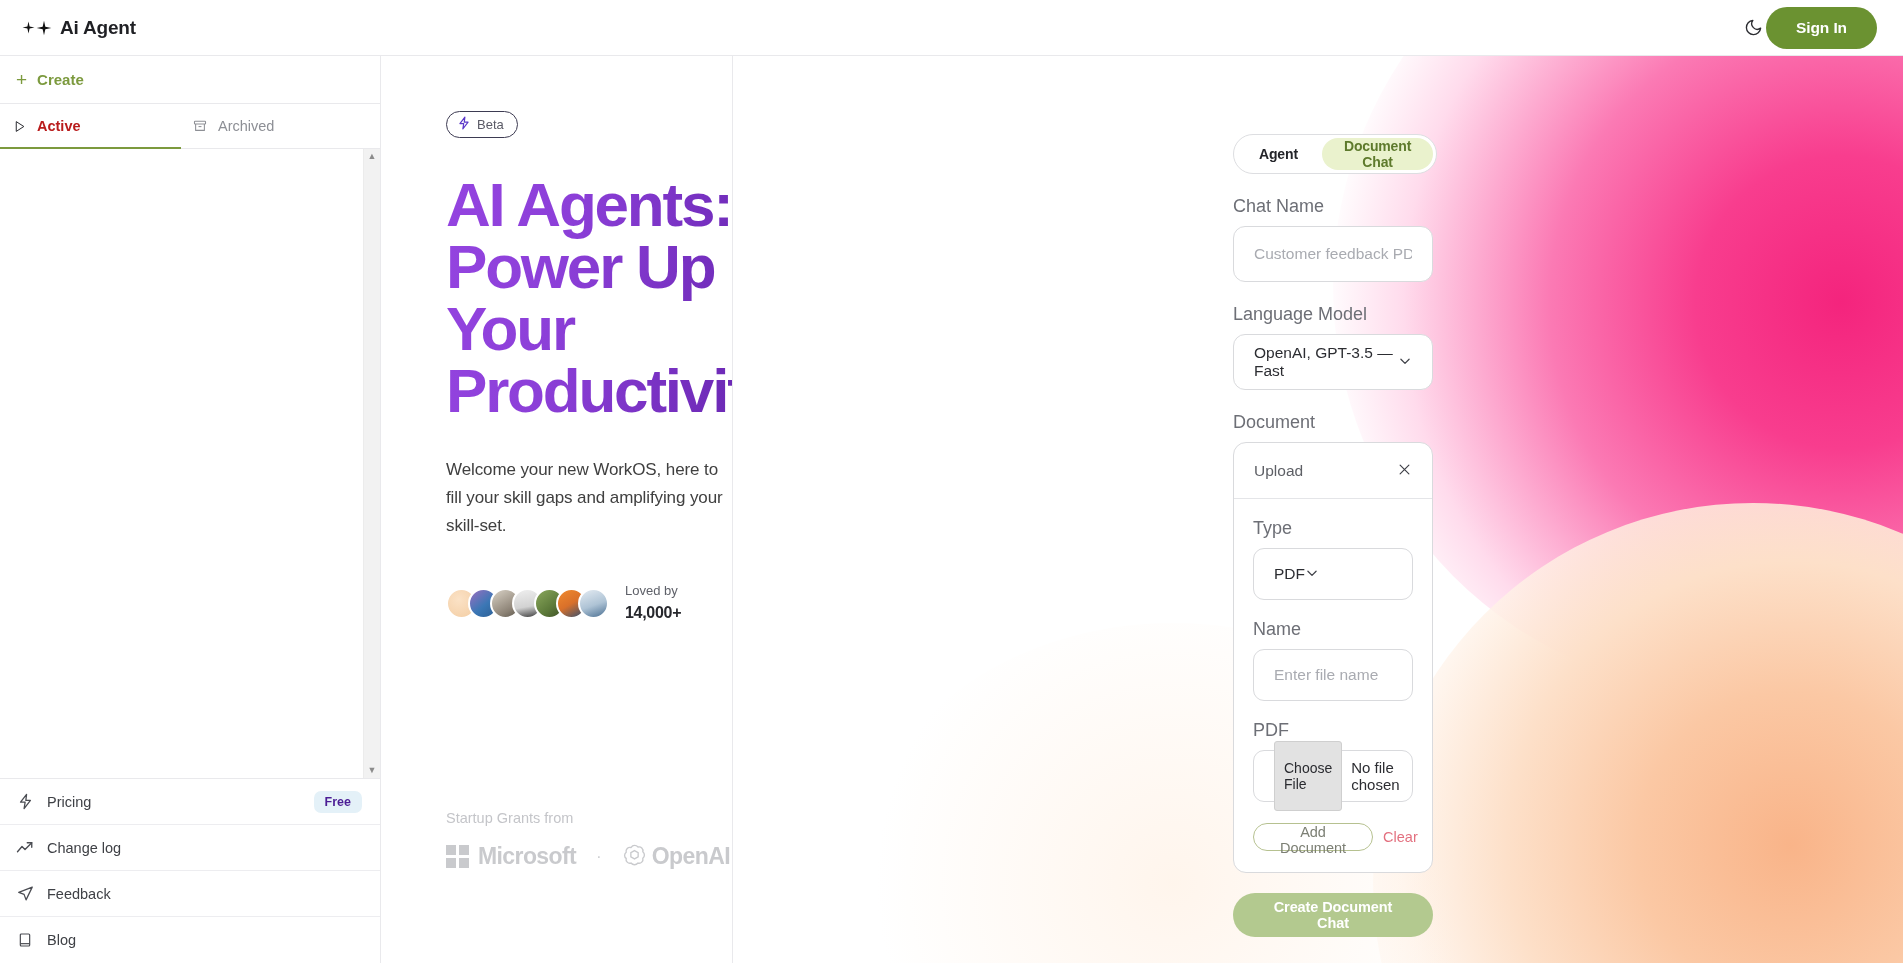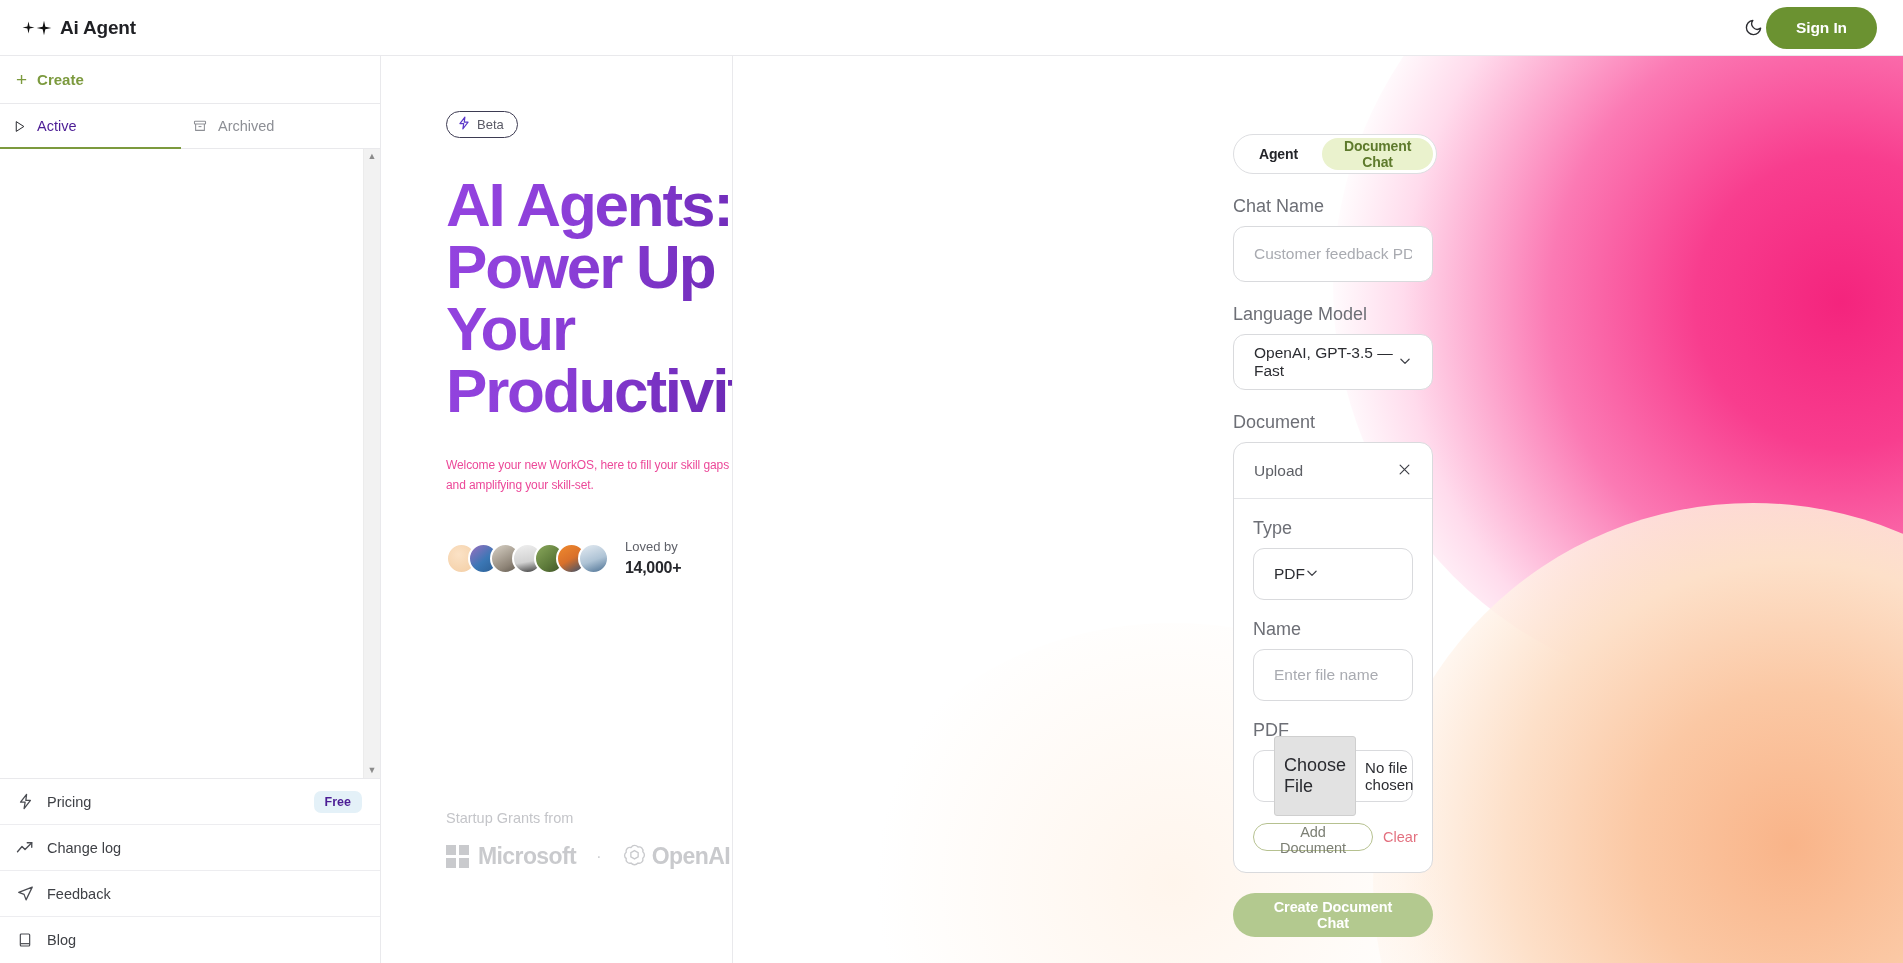--- a/index.html
+++ b/index.html
@@ -43,21 +43,21 @@
     padding: 0 16px; border-bottom: 1px solid #e9e9ec;
     color: #7c9a3e; font-size: 15px; font-weight: 600; cursor: pointer;
   }
   .plus-ico { font-size: 19px; line-height: 1; font-weight: 400; }
   .tabs { display: flex; border-bottom: 1px solid #e9e9ec; height: 45px; }
   .tab {
     flex: 0 0 181px; display: flex; align-items: center; gap: 9px;
     padding-left: 10px; font-size: 14.5px; cursor: pointer; position: relative;
     color: #8d8f95;
   }
-  .tab.active { color: #4c1d95; font-weight: 400; }
+  .tab.active { color: #b91c1c; font-weight: 700; }
   .tab.active::after {
     content: ""; position: absolute; left: 0; right: 0; bottom: -1px; height: 2.5px;
     background: #7c9a3e;
   }
   .sidebar-scrollarea { flex: 1; position: relative; min-height: 0; display: flex; }
   .list-empty { flex: 1; }
   .scrollbar {
     width: 17px; background: #f2f2f2; border-left: 1px solid #ececec;
     display: flex; flex-direction: column; justify-content: space-between;
     align-items: center; padding: 3px 0; cursor: pointer;
@@ -89,21 +89,21 @@
   }
   .hero-title {
     margin-top: 36px;
     font-size: 62px; line-height: 1.0; font-weight: 700; letter-spacing: -2.2px;
     background: linear-gradient(100deg, #9444e0 0%, #8c3fd8 40%, #6c29b5 100%);
     -webkit-background-clip: text; background-clip: text;
     -webkit-text-fill-color: transparent; color: #8c3fd8;
     max-width: 560px;
   }
   .hero-sub {
-    margin-top: 34px; font-size: 12px; line-height: 1.65; color: #ec4899;
+    margin-top: 34px; font-size: 17px; line-height: 1.65; color: #404040;
     max-width: 630px; letter-spacing: -0.1px;
   }
   .loved { margin-top: 42px; display: flex; align-items: center; gap: 16px; }
   .avatars { display: flex; }
   .avatars .av {
     width: 31px; height: 31px; border-radius: 50%; border: 2px solid #fff;
     margin-left: -9px; background-size: cover;
   }
   .avatars .av:first-child { margin-left: 0; }
   .loved-text { font-size: 13px; color: #5f6169; line-height: 1.45; }
@@ -177,21 +177,21 @@
     font-size: 15.5px; color: #5e6066;
   }
   .x-btn { font-size: 17px; color: #41434a; cursor: pointer; line-height: 1; }
   .doc-body { padding: 19px 19px 21px; }
   .doc-body .field { margin-top: 0; }
   .doc-body .field + .field { margin-top: 19px; }
   .doc-body .input, .doc-body .select, .doc-body .fileinput { height: 52px; border-radius: 11px; }
   .fileinput { gap: 9px; font-size: 15px; color: #2c2d32; }
   .choose-file {
     background: #e2e2e2; border: 1px solid #cfcfcf; border-radius: 3px;
-    padding: 18px 9px; font-size: 18px; color: #2a2b30; cursor: pointer;
+    padding: 18px 9px; font-size: 14px; color: #2a2b30; cursor: pointer;
   }
   .doc-actions {
     margin-top: 21px; display: flex; align-items: center; justify-content: space-between;
   }
   .add-doc {
     border: 1px solid #b6c190; background: #fff; border-radius: 999px;
     height: 28px; padding: 0 26px; font-size: 14.5px; color: #7c7f74;
     font-family: inherit; cursor: pointer; font-weight: 500;
   }
   .clear-btn {

